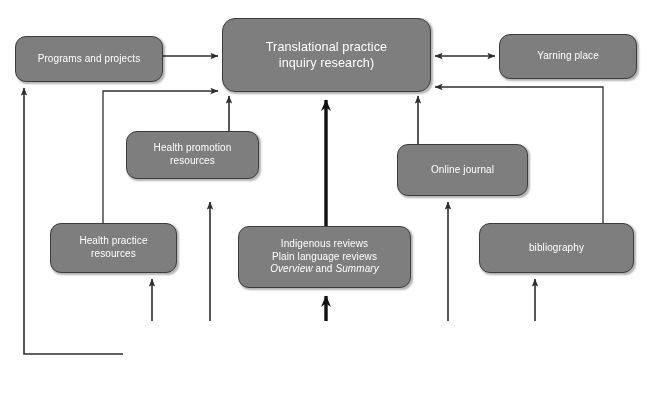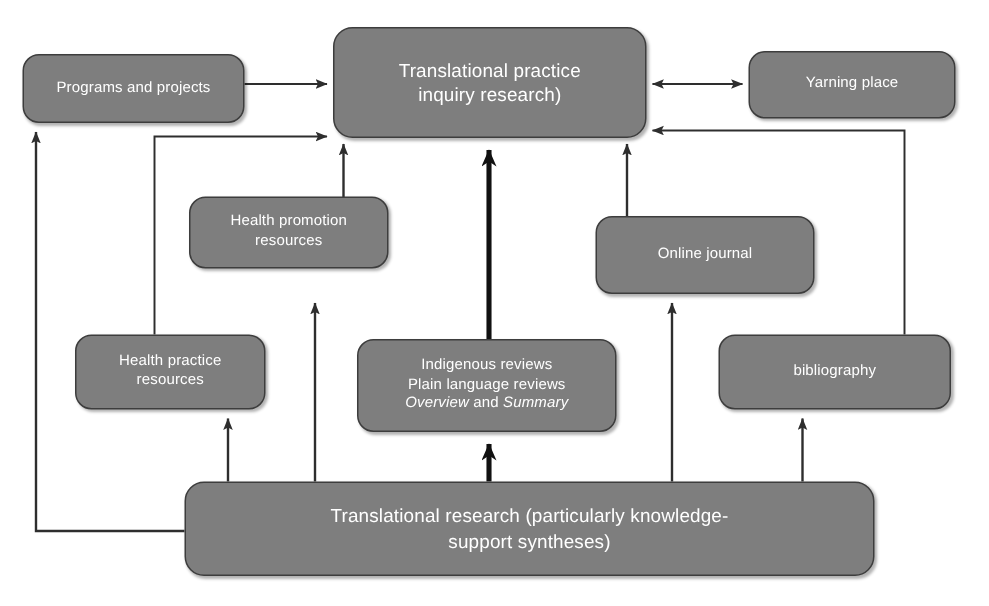--- a/index.html
+++ b/index.html
@@ -109,21 +109,21 @@
     </span>
   </div>
 
   <div class="node" style="left:126px; top:131px; width:133px; height:48px;">
     <span class="lbl">
       <span class="ln">Health promotion</span>
       <span class="ln">resources</span>
     </span>
   </div>
 
-  <div class="node" style="left:397px; top:144px; width:146px; height:52px;">
+  <div class="node" style="left:397px; top:144px; width:131px; height:52px;">
     <span class="lbl">
       <span class="ln">Online journal</span>
     </span>
   </div>
 
   <div class="node" style="left:50px; top:223px; width:127px; height:50px;text-align:center;">
     <span class="lbl">
       <span class="ln">Health practice</span>
       <span class="ln">resources</span>
     </span>
@@ -138,20 +138,14 @@
       </span>
     </span>
   </div>
 
   <div class="node" style="left:479px; top:223px; width:155px; height:50px;">
     <span class="lbl">
       <span class="ln">bibliography</span>
     </span>
   </div>
 
-  <div class="node wide" style="left:123px; top:321px; width:460px; height:63px;">
-    <span class="lbl">
-      <span class="ln">Translational research (particularly knowledge-</span>
-      <span class="ln">support syntheses)</span>
-    </span>
-  </div>
 
 </div>
 
 </body></html>

